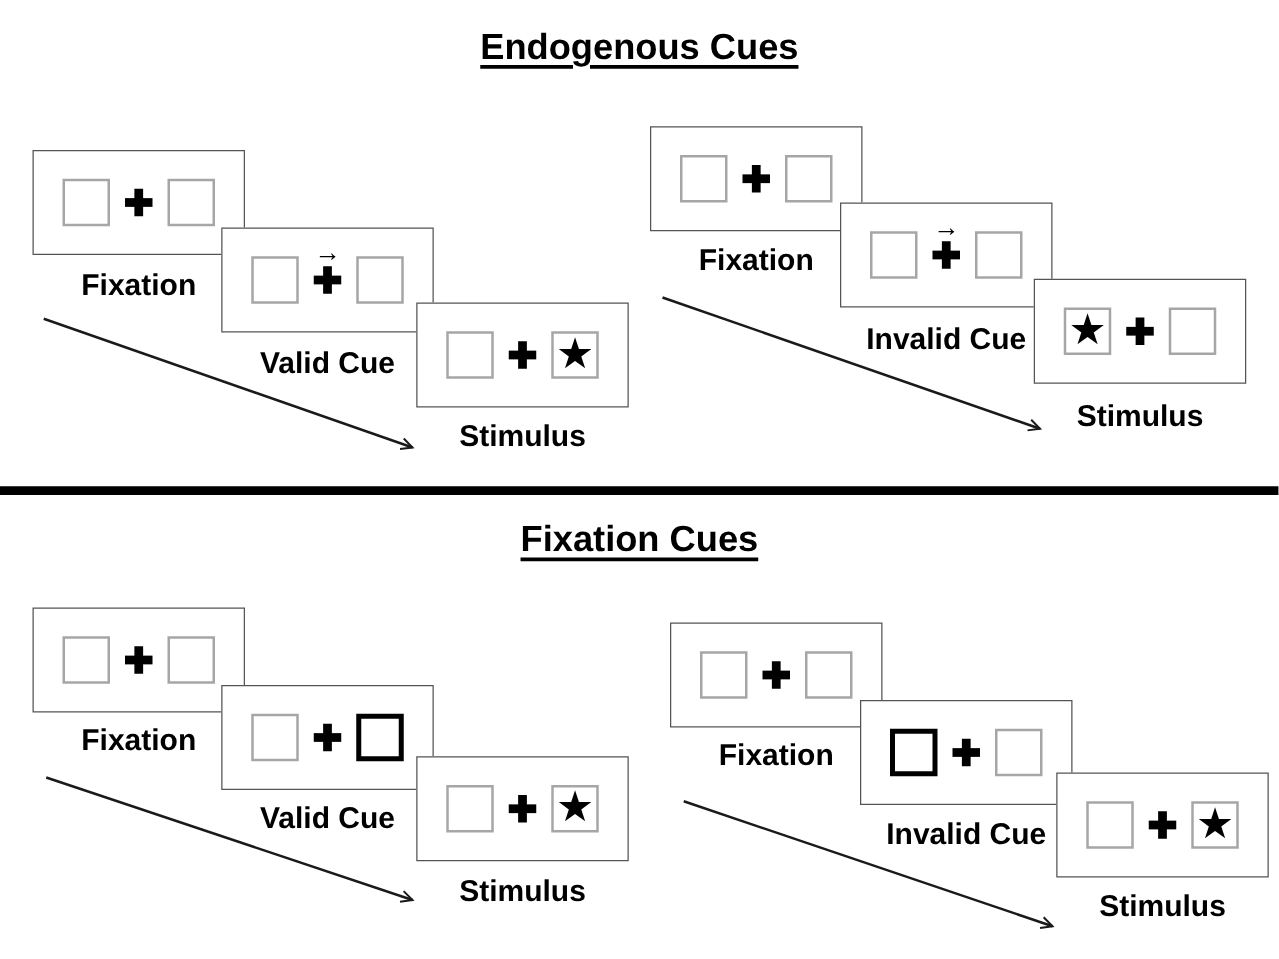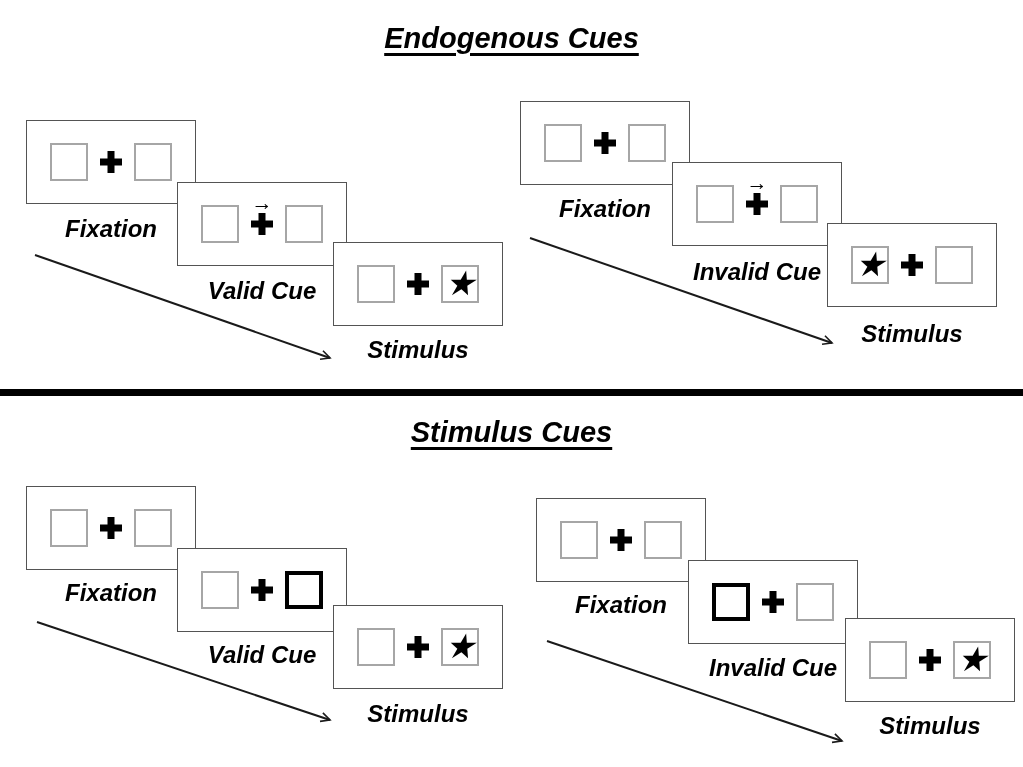--- a/index.html
+++ b/index.html
@@ -4,21 +4,20 @@
 <style>
   html, body { margin: 0; padding: 0; background: #fff; }
   .stage {
     position: relative;
     width: 1023px;
     height: 767px;
     background: #ffffff;
     font-family: "Liberation Sans", sans-serif;
     color: #000;
     overflow: hidden;
-    font-style: italic;
   }
   .title {
     position: absolute;
     left: 0;
     width: 100%;
     text-align: center;
     font-size: 29px;
     font-weight: bold;
     margin: 0;
     text-decoration: underline;
@@ -223,21 +222,21 @@
       </div>
     <div class="plus-wrap">
         <div class="plus"></div>
       </div>
     <div class="box"></div>
   </div>
   <div class="plabel l-ei-stim">Stimulus</div>
 
   <div class="divider"></div>
 
-  <h1 class="title exo-title">Stimulus Cues</h1>
+  <h1 class="title exo-title">Fixation Cues</h1>
 
   <div class="panel p-xv-fix">
     <div class="box"></div>
     <div class="plus-wrap">
         <div class="plus"></div>
       </div>
     <div class="box"></div>
   </div>
   <div class="plabel l-xv-fix">Fixation</div>
 

